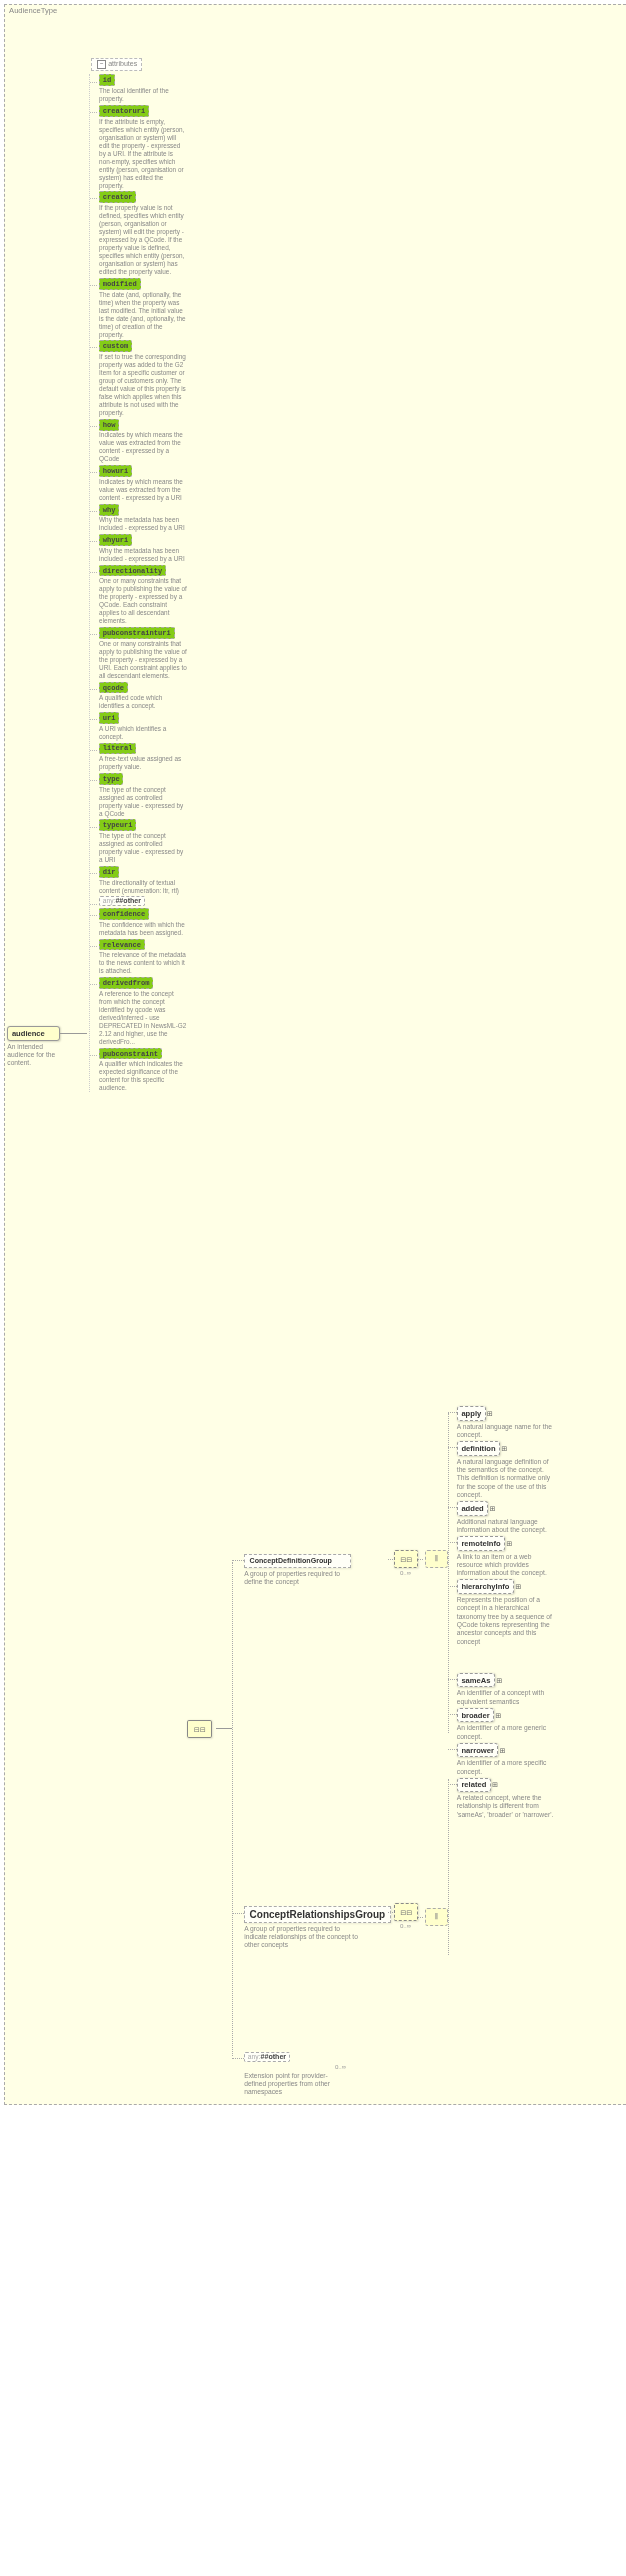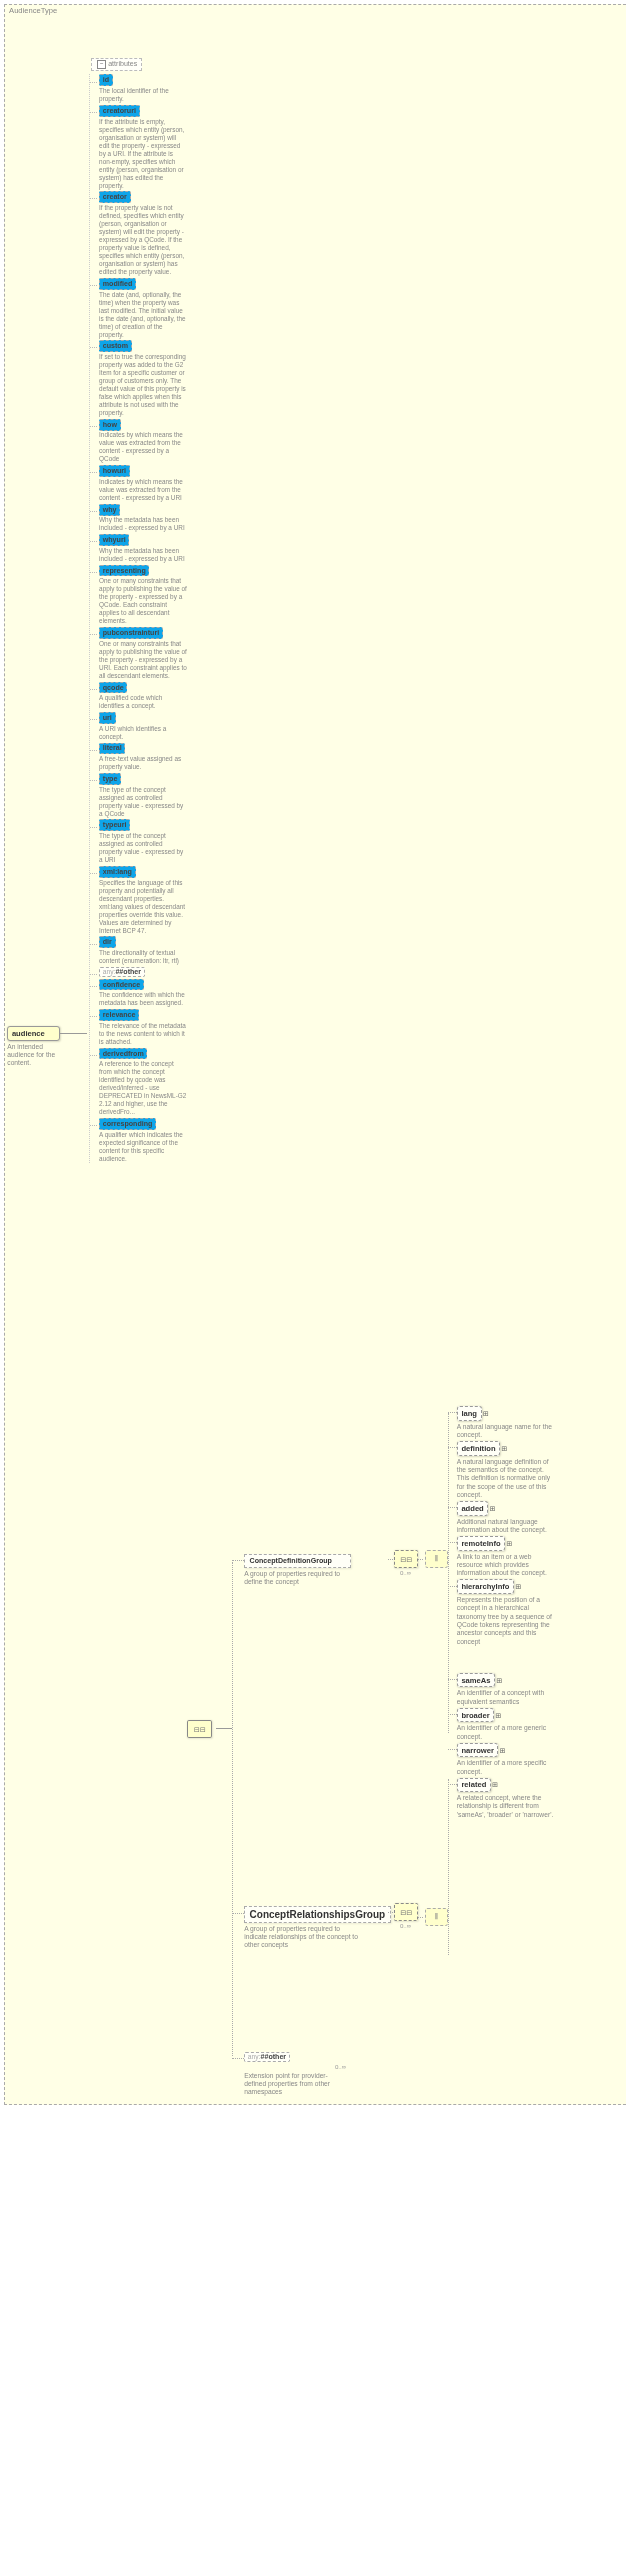--- a/index.html
+++ b/index.html
@@ -128,24 +128,25 @@
   .attr-item::before {
     content: "";
     position: absolute;
     left: 0;
     top: 7.1px;
     width: 7.1px;
     border-top: 0.9px dotted #bbb;
   }
   .attr-box {
     border: 0.9px dashed #aaa;
-    background: #0ea5e9;
+    background: #84cc16;
     border-radius: 1.8px;
     padding: 0.9px 2.7px;
     display: inline-block;
+    font-family: Liberation Mono, monospace;
   }
   .attr-name { font-size: 7.1px; color: #444; font-weight: bold; white-space: nowrap; }
   .attr-desc { font-size: 6.4px; color: #888; line-height: 1.25; margin-top: 0.9px; }
   .any-box {
     border: 0.9px dashed #aaa;
     background: #fffff7;
     border-radius: 1.8px;
     padding: 0 2.7px;
     display: inline-block;
     font-size: 7.1px;
@@ -213,34 +214,33 @@
       <div id="attr-list" style="border-left:0.9px dotted #ccc; margin-left:1.8px;">
           <div class="attr-item"><div class="attr-box"><span class="attr-name">id</span></div><div class="attr-desc">The local identifier of the property.</div></div>
           <div class="attr-item"><div class="attr-box"><span class="attr-name">creatoruri</span></div><div class="attr-desc">If the attribute is empty, specifies which entity (person, organisation or system) will edit the property - expressed by a URI. If the attribute is non-empty, specifies which entity (person, organisation or system) has edited the property.</div></div>
           <div class="attr-item"><div class="attr-box"><span class="attr-name">creator</span></div><div class="attr-desc">If the property value is not defined, specifies which entity (person, organisation or system) will edit the property - expressed by a QCode. If the property value is defined, specifies which entity (person, organisation or system) has edited the property value.</div></div>
           <div class="attr-item"><div class="attr-box"><span class="attr-name">modified</span></div><div class="attr-desc">The date (and, optionally, the time) when the property was last modified. The initial value is the date (and, optionally, the time) of creation of the property.</div></div>
           <div class="attr-item"><div class="attr-box"><span class="attr-name">custom</span></div><div class="attr-desc">If set to true the corresponding property was added to the G2 Item for a specific customer or group of customers only. The default value of this property is false which applies when this attribute is not used with the property.</div></div>
           <div class="attr-item"><div class="attr-box"><span class="attr-name">how</span></div><div class="attr-desc">Indicates by which means the value was extracted from the content - expressed by a QCode</div></div>
           <div class="attr-item"><div class="attr-box"><span class="attr-name">howuri</span></div><div class="attr-desc">Indicates by which means the value was extracted from the content - expressed by a URI</div></div>
           <div class="attr-item"><div class="attr-box"><span class="attr-name">why</span></div><div class="attr-desc">Why the metadata has been included - expressed by a URI</div></div>
           <div class="attr-item"><div class="attr-box"><span class="attr-name">whyuri</span></div><div class="attr-desc">Why the metadata has been included - expressed by a URI</div></div>
-          <div class="attr-item"><div class="attr-box"><span class="attr-name">representing</span></div><div class="attr-desc">One or many constraints that apply to publishing the value of the property - expressed by a QCode. Each constraint applies to all descendant elements.</div></div>
+          <div class="attr-item"><div class="attr-box"><span class="attr-name">directionality</span></div><div class="attr-desc">One or many constraints that apply to publishing the value of the property - expressed by a QCode. Each constraint applies to all descendant elements.</div></div>
           <div class="attr-item"><div class="attr-box"><span class="attr-name">pubconstrainturi</span></div><div class="attr-desc">One or many constraints that apply to publishing the value of the property - expressed by a URI. Each constraint applies to all descendant elements.</div></div>
           <div class="attr-item"><div class="attr-box"><span class="attr-name">qcode</span></div><div class="attr-desc">A qualified code which identifies a concept.</div></div>
           <div class="attr-item"><div class="attr-box"><span class="attr-name">uri</span></div><div class="attr-desc">A URI which identifies a concept.</div></div>
           <div class="attr-item"><div class="attr-box"><span class="attr-name">literal</span></div><div class="attr-desc">A free-text value assigned as property value.</div></div>
           <div class="attr-item"><div class="attr-box"><span class="attr-name">type</span></div><div class="attr-desc">The type of the concept assigned as controlled property value - expressed by a QCode</div></div>
           <div class="attr-item"><div class="attr-box"><span class="attr-name">typeuri</span></div><div class="attr-desc">The type of the concept assigned as controlled property value - expressed by a URI</div></div>
-          <div class="attr-item"><div class="attr-box"><span class="attr-name">xml:lang</span></div><div class="attr-desc">Specifies the language of this property and potentially all descendant properties. xml:lang values of descendant properties override this value. Values are determined by Internet BCP 47.</div></div>
           <div class="attr-item"><div class="attr-box"><span class="attr-name">dir</span></div><div class="attr-desc">The directionality of textual content (enumeration: ltr, rtl)</div></div>
           <div class="attr-item"><span class="any-box"><span class="ns">any:</span><b>##other</b></span></div>
           <div class="attr-item"><div class="attr-box"><span class="attr-name">confidence</span></div><div class="attr-desc">The confidence with which the metadata has been assigned.</div></div>
           <div class="attr-item"><div class="attr-box"><span class="attr-name">relevance</span></div><div class="attr-desc">The relevance of the metadata to the news content to which it is attached.</div></div>
           <div class="attr-item"><div class="attr-box"><span class="attr-name">derivedfrom</span></div><div class="attr-desc">A reference to the concept from which the concept identified by qcode was derived/inferred - use DEPRECATED in NewsML-G2 2.12 and higher, use the derivedFro...</div></div>
-          <div class="attr-item"><div class="attr-box"><span class="attr-name">corresponding</span></div><div class="attr-desc">A qualifier which indicates the expected significance of the content for this specific audience.</div></div>
+          <div class="attr-item"><div class="attr-box"><span class="attr-name">pubconstraint</span></div><div class="attr-desc">A qualifier which indicates the expected significance of the content for this specific audience.</div></div>
         </div>
     </div>
 
     <div class="seq-col">
       <div class="seq-box">⊟⊟</div>
     </div>
 
     <div class="link-col" style="width:16px">
       <div style="position:absolute; top:1711px; left:0; right:0; border-top:0.9px solid #999;"></div>
     </div>
@@ -303,21 +303,21 @@
       <div style="height:340px"></div>
       <div style="display:flex;align-items:center;gap:1.8px;">
         <div style="width:5.3px;border-top:0.9px dotted #aaa;"></div>
         <div class="choice-box">⫴</div>
       </div>
     </div>
 
     <div class="right-col" style="padding-top:1389px; position:relative;">
       <div style="border-left:0.9px dotted #aaa;position:absolute;left:0;top:1396px;height:320px;"></div>
       <div id="def-list">
-          <div class="right-item"><div class="node node-dashed elem"><span class="node-title">lang</span></div><div class="desc" style="width:100px">A natural language name for the concept.</div></div>
+          <div class="right-item"><div class="node node-dashed elem"><span class="node-title">apply</span></div><div class="desc" style="width:100px">A natural language name for the concept.</div></div>
           <div class="right-item"><div class="node node-dashed elem"><span class="node-title">definition</span></div><div class="desc" style="width:100px">A natural language definition of the semantics of the concept. This definition is normative only for the scope of the use of this concept.</div></div>
           <div class="right-item"><div class="node node-dashed elem"><span class="node-title">added</span></div><div class="desc" style="width:100px">Additional natural language information about the concept.</div></div>
           <div class="right-item"><div class="node node-dashed elem"><span class="node-title">remoteInfo</span></div><div class="desc" style="width:100px">A link to an item or a web resource which provides information about the concept.</div></div>
           <div class="right-item"><div class="node node-dashed elem"><span class="node-title">hierarchyInfo</span></div><div class="desc" style="width:100px">Represents the position of a concept in a hierarchical taxonomy tree by a sequence of QCode tokens representing the ancestor concepts and this concept</div></div>
         </div>
       <div style="height:25px"></div>
       <div style="border-left:0.9px dotted #aaa;position:absolute;left:0;top:1762px;height:176px;"></div>
       <div id="rel-list">
           <div class="right-item"><div class="node node-dashed elem"><span class="node-title">sameAs</span></div><div class="desc" style="width:100px">An identifier of a concept with equivalent semantics</div></div>
           <div class="right-item"><div class="node node-dashed elem"><span class="node-title">broader</span></div><div class="desc" style="width:100px">An identifier of a more generic concept.</div></div>

